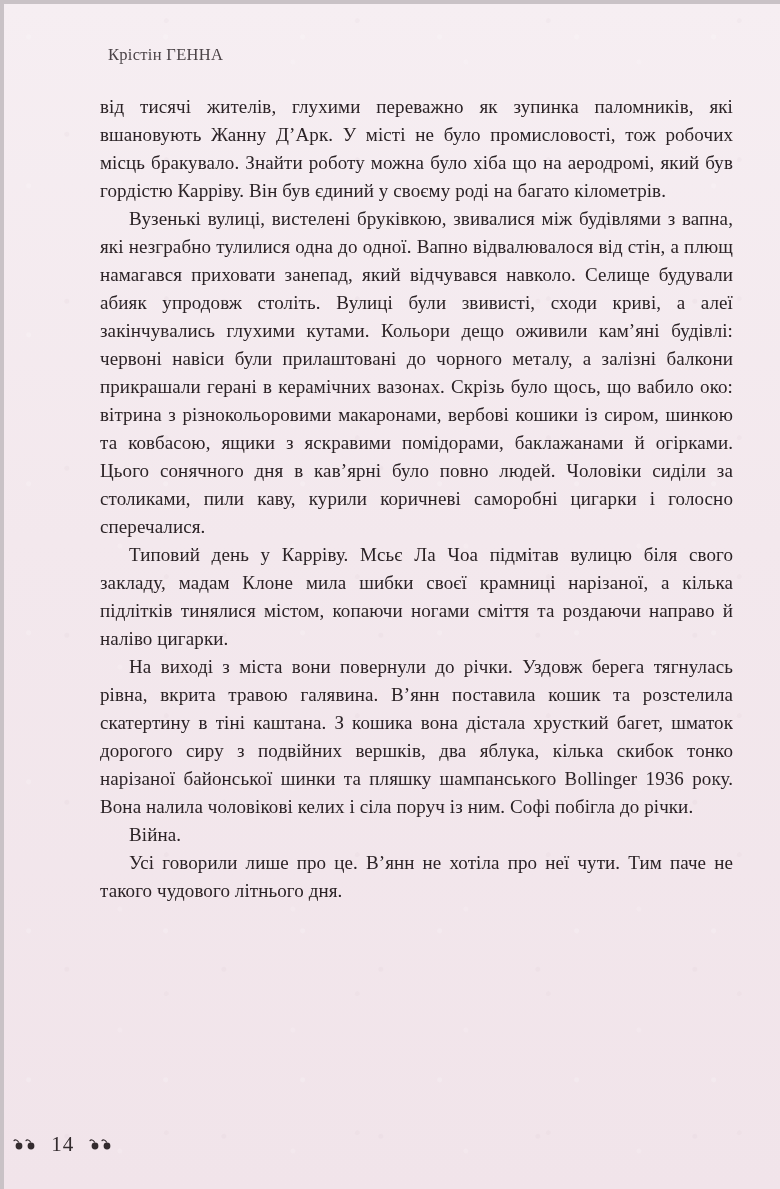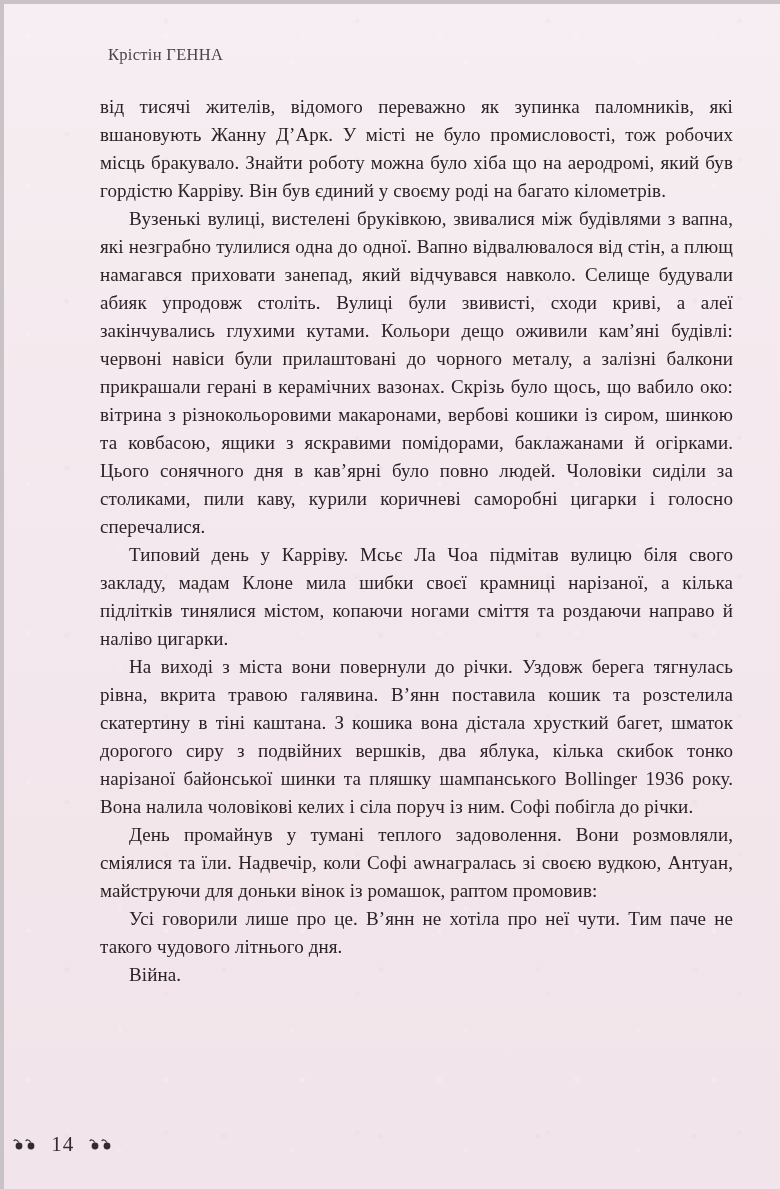--- a/index.html
+++ b/index.html
@@ -79,27 +79,26 @@
   }
 </style>
 </head>
 <body>
 
 <div class="page">
 
   <div class="running-header">Крістін ГЕННА</div>
 
   <div class="body-text" id="paragraphs">
-      <p class="">від тисячі жителів, відомого переважно як зупинка паломників, які вшановують Жанну Д’Арк. У місті не було промисловості, тож робочих місць бракувало. Знайти роботу можна було хіба що на аеродромі, який був гордістю Карріву. Він був єдиний у своєму роді на багато кілометрів.</p>
+      <p class="">від тисячі жителів, глухими переважно як зупинка паломників, які вшановують Жанну Д’Арк. У місті не було промисловості, тож робочих місць бракувало. Знайти роботу можна було хіба що на аеродромі, який був гордістю Карріву. Він був єдиний у своєму роді на багато кілометрів.</p>
       <p class="indent">Вузенькі вулиці, вистелені бруківкою, звивалися між будівлями з вапна, які незграбно тулилися одна до одної. Вапно відвалювалося від стін, а плющ намагався приховати занепад, який відчувався навколо. Селище будували абияк упродовж століть. Вулиці були звивисті, сходи криві, а алеї закінчувались глухими кутами. Кольори дещо оживили кам’яні будівлі: червоні навіси були прилаштовані до чорного металу, а залізні балкони прикрашали герані в керамічних вазонах. Скрізь було щось, що вабило око: вітрина з різнокольоровими макаронами, вербові кошики із сиром, шинкою та ковбасою, ящики з яскравими помідорами, баклажанами й огірками. Цього сонячного дня в кав’ярні було повно людей. Чоловіки сиділи за столиками, пили каву, курили коричневі саморобні цигарки і голосно сперечалися.</p>
       <p class="indent">Типовий день у Карріву. Мсьє Ла Чоа підмітав вулицю біля свого закладу, мадам Клоне мила шибки своєї крамниці нарізаної, а кілька підлітків тинялися містом, копаючи ногами сміття та роздаючи направо й наліво цигарки.</p>
       <p class="indent">На виході з міста вони повернули до річки. Уздовж берега тягнулась рівна, вкрита травою галявина. В’янн поставила кошик та розстелила скатертину в тіні каштана. З кошика вона дістала хрусткий багет, шматок дорогого сиру з подвійних вершків, два яблука, кілька скибок тонко нарізаної байонської шинки та пляшку шампанського Bollinger 1936 року. Вона налила чоловікові келих і сіла поруч із ним. Софі побігла до річки.</p>
-      <p class="indent">День промайнув у тумані теплого задоволення. Вони розмовляли, сміялися та їли. Надвечір, коли Софі awнагралась зі своєю вудкою, Антуан, майструючи для доньки вінок із ромашок, раптом промовив:</p>
+      <p class="indent">Війна.</p>
       <p class="indent">Усі говорили лише про це. В’янн не хотіла про неї чути. Тим паче не такого чудового літнього дня.</p>
-      <p class="indent">Війна.</p>
     </div>
 
   <div class="page-footer">
     <span class="orn">
       <svg width="24" height="13" viewBox="0 0 24 13" aria-hidden="true">
         <g fill="#332b2e" stroke="#332b2e">
           <path d="M5.5 4 C4 1.8 2 1.4 1 2.6" fill="none" stroke-width="1.2" stroke-linecap="round"></path>
           <circle cx="6" cy="8" r="3.4" stroke="none"></circle>
           <path d="M17.5 4 C16 1.8 14 1.4 13 2.6" fill="none" stroke-width="1.2" stroke-linecap="round"></path>
           <circle cx="18" cy="8" r="3.4" stroke="none"></circle>

